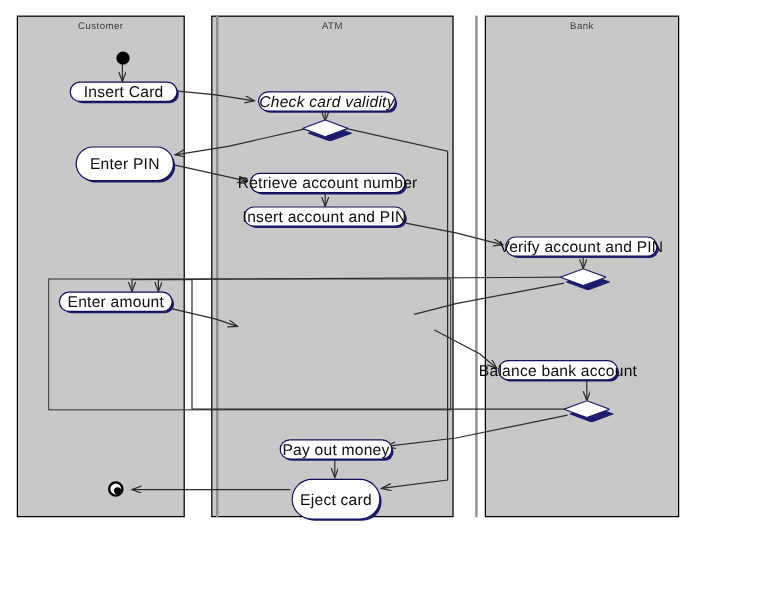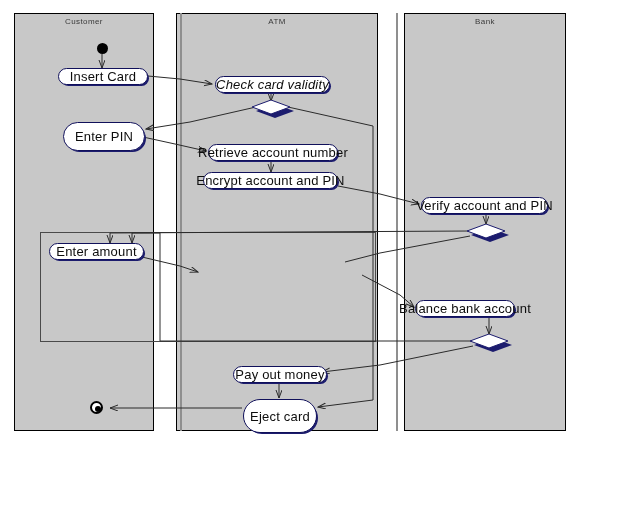--- a/index.html
+++ b/index.html
@@ -153,21 +153,21 @@
   <div class="node" style="left:208px;top:144px;width:128px;height:15px;">
     <div class="shadow"></div>
     <div class="body">
       <span class="label">Retrieve account number</span>
     </div>
   </div>
 
   <div class="node" style="left:203px;top:172px;width:133px;height:15px;">
     <div class="shadow"></div>
     <div class="body">
-      <span class="label">Encrypt account and PIN</span>
+      <span class="label">Insert account and PIN</span>
     </div>
   </div>
 
 
   <div class="node" style="left:233px;top:366px;width:92px;height:15px;">
     <div class="shadow"></div>
     <div class="body">
       <span class="label">Pay out money</span>
     </div>
   </div>

